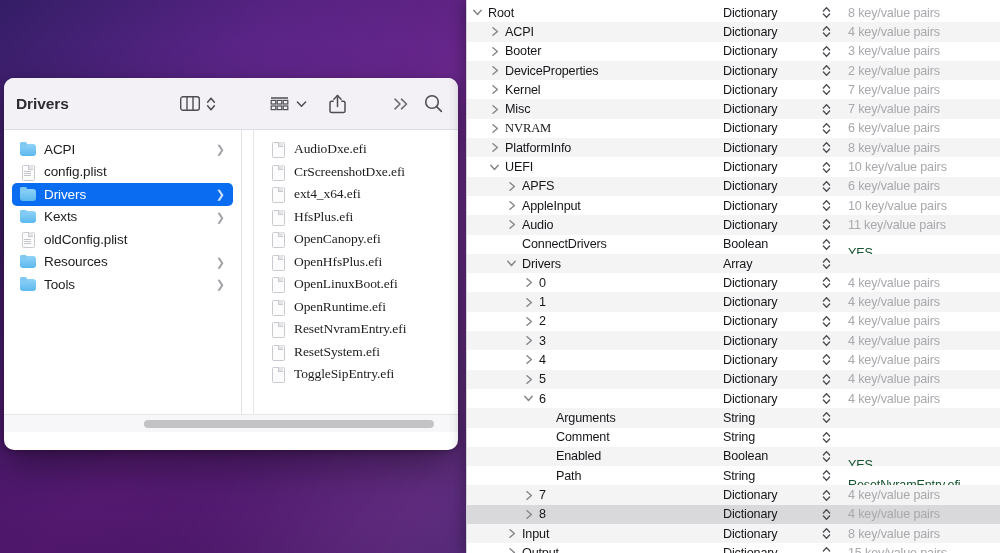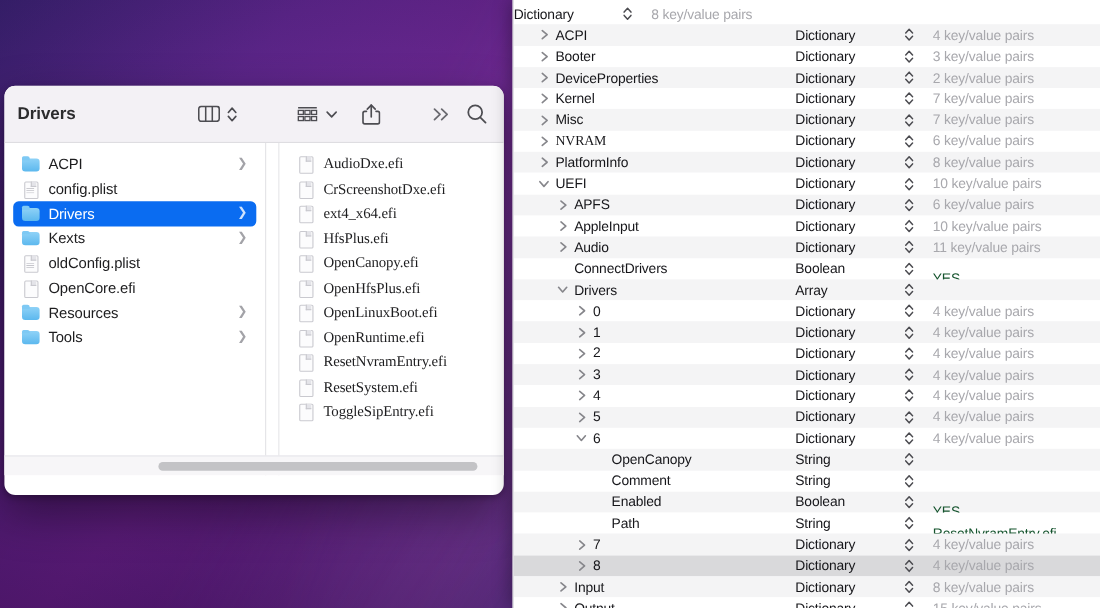--- a/index.html
+++ b/index.html
@@ -336,24 +336,20 @@
             <span class="fname">Kexts</span>
             <span class="fchev">❯</span>
           </div>
           <div class="frow">
             <span class="ic doc plist">
               <span class="lines"></span>
             </span>
             <span class="fname">oldConfig.plist</span>
           </div>
           <div class="frow">
-            <span class="ic doc"></span>
-            <span class="fname">OpenCore.efi</span>
-          </div>
-          <div class="frow">
             <span class="ic folder"></span>
             <span class="fname">Resources</span>
             <span class="fchev">❯</span>
           </div>
           <div class="frow">
             <span class="ic folder"></span>
             <span class="fname">Tools</span>
             <span class="fchev">❯</span>
           </div>
         </div>
@@ -407,20 +403,28 @@
 
       <div id="finder-scroll-track">
         <div id="finder-scroll-thumb"></div>
       </div>
     </div>
   </div>
 
   <div id="plist">
     <div id="plist-rows">
         <div class="prow odd">
+          <div class="p-key">
+            <span class="p-tri" style="left:4px;">
+              <svg width="11" height="9" viewBox="0 0 11 9">
+                <polyline points="1.8,2.2 5.5,6.4 9.2,2.2" fill="none" stroke="currentColor" stroke-width="1.5" stroke-linecap="round" stroke-linejoin="round"></polyline>
+              </svg>
+            </span>
+            <span class="p-label" style="left:21px;">Root</span>
+          </div>
           <div class="p-type">Dictionary</div>
           <div class="p-step">
             <svg width="9" height="13" viewBox="0 0 9 13">
               <polyline points="1.4,5 4.5,1.6 7.6,5" fill="none" stroke="currentColor" stroke-width="1.35" stroke-linecap="round" stroke-linejoin="round"></polyline>
               <polyline points="1.4,8 4.5,11.4 7.6,8" fill="none" stroke="currentColor" stroke-width="1.35" stroke-linecap="round" stroke-linejoin="round"></polyline>
             </svg>
           </div>
           <div class="p-val muted">8 key/value pairs</div>
         </div>
         <div class="prow even">
@@ -772,21 +776,21 @@
           <div class="p-step">
             <svg width="9" height="13" viewBox="0 0 9 13">
               <polyline points="1.4,5 4.5,1.6 7.6,5" fill="none" stroke="currentColor" stroke-width="1.35" stroke-linecap="round" stroke-linejoin="round"></polyline>
               <polyline points="1.4,8 4.5,11.4 7.6,8" fill="none" stroke="currentColor" stroke-width="1.35" stroke-linecap="round" stroke-linejoin="round"></polyline>
             </svg>
           </div>
           <div class="p-val muted">4 key/value pairs</div>
         </div>
         <div class="prow even">
           <div class="p-key">
-            <span class="p-label" style="left:89px;">OpenCanopy</span>
+            <span class="p-label" style="left:89px;">Arguments</span>
           </div>
           <div class="p-type">String</div>
           <div class="p-step">
             <svg width="9" height="13" viewBox="0 0 9 13">
               <polyline points="1.4,5 4.5,1.6 7.6,5" fill="none" stroke="currentColor" stroke-width="1.35" stroke-linecap="round" stroke-linejoin="round"></polyline>
               <polyline points="1.4,8 4.5,11.4 7.6,8" fill="none" stroke="currentColor" stroke-width="1.35" stroke-linecap="round" stroke-linejoin="round"></polyline>
             </svg>
           </div>
           <div class="p-val plain"></div>
         </div>

